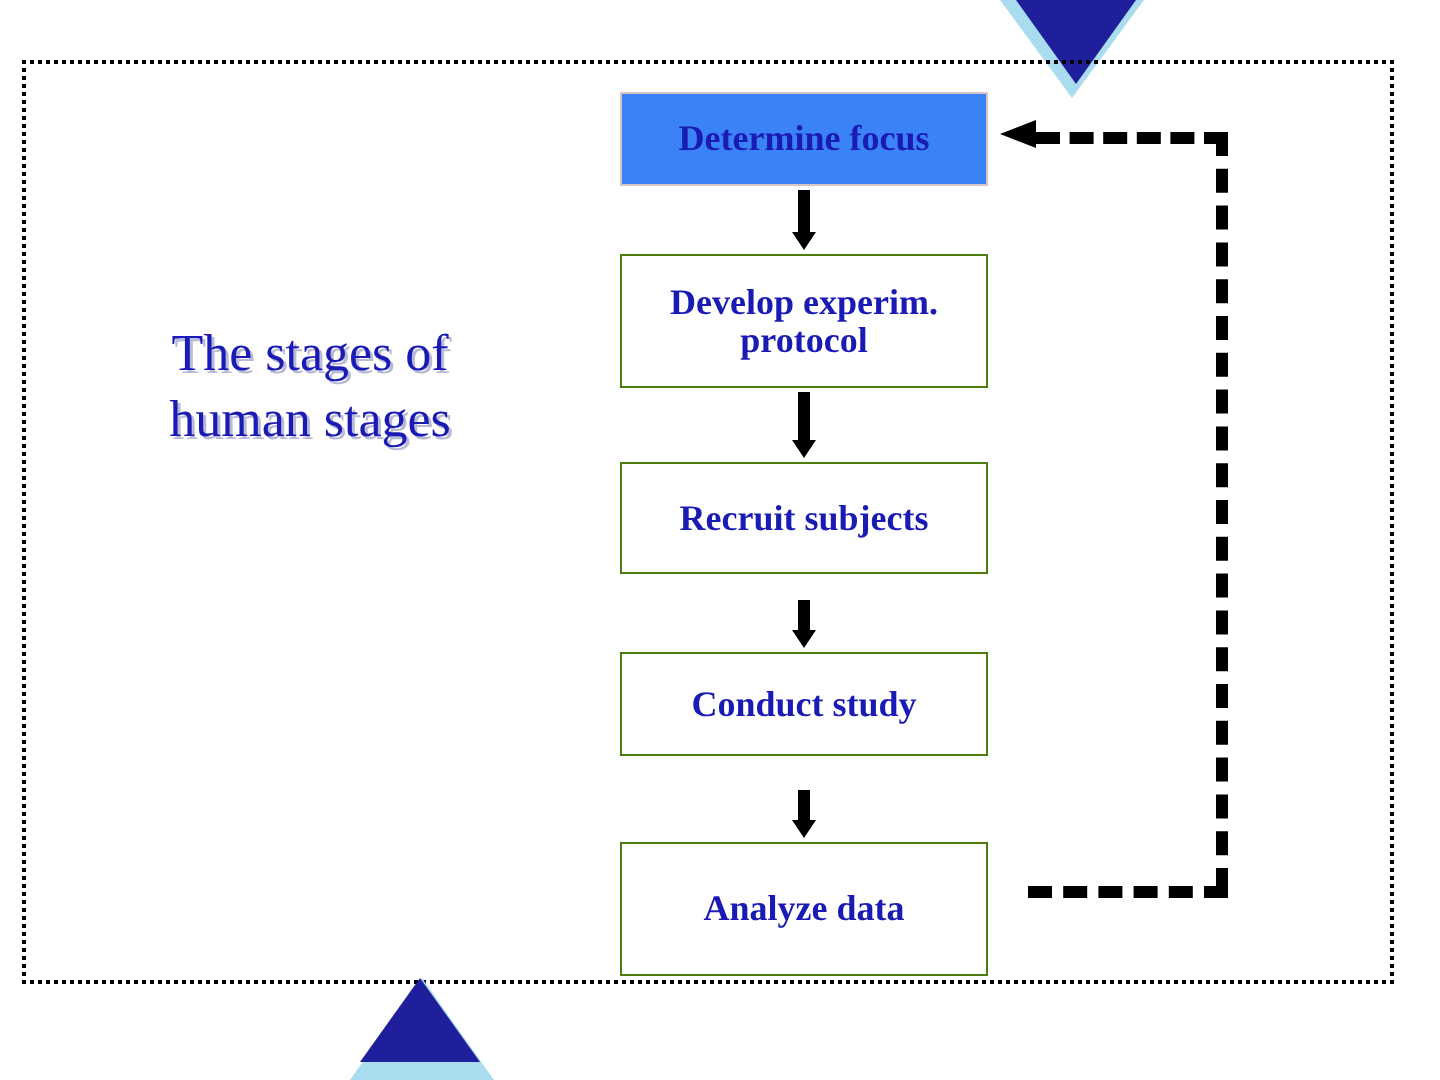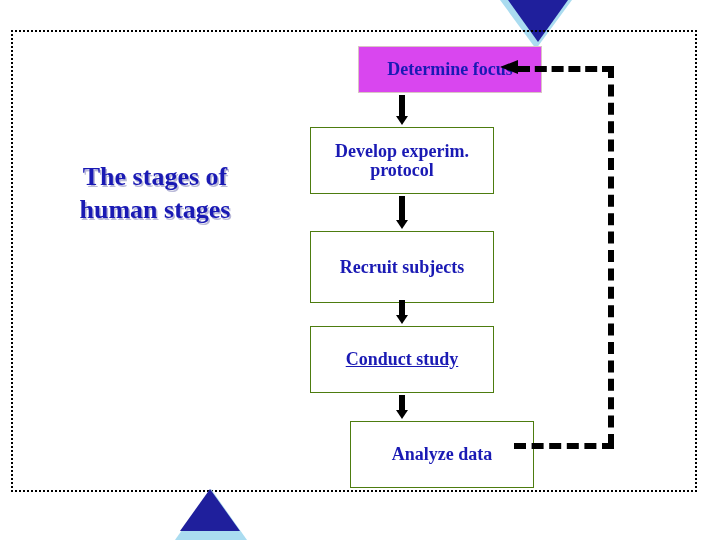--- a/index.html
+++ b/index.html
@@ -70,21 +70,21 @@
   }
 
   
   .title {
     position: absolute;
     left: 30px;
     top: 160px;
     width: 250px;
     text-align: center;
     font-size: 26px;
-    font-weight: bold;
+    font-weight: normal;
     line-height: 33px;
     color: #1a1ab4;
     text-shadow: 1.5px 1.5px 0 #b9b9d8;
   }
 
   
   .box {
     position: absolute;
     left: 310px;
     width: 184px;
@@ -94,31 +94,30 @@
     display: flex;
     align-items: center;
     justify-content: center;
     text-align: center;
     font-size: 18px;
     font-weight: bold;
     color: #1a1ab4;
     line-height: 19px;
   }
   .box.first {
-    background: #d946ef;
+    background: #3b82f6;
     border: 1px solid #d9c4c4;
     font-size: 18px;
     color: #1a1ab4;
-    margin-left: 48px;
   }
   .box-1 { top: 46px;  height: 47px; }
   .box-2 { top: 127px; height: 67px; }
-  .box-3 { top: 231px; height: 72px; }
-  .box-4 { top: 326px; height: 67px; text-decoration: underline; }
-  .box-5 { top: 421px; height: 67px; margin-left: 40px; }
+  .box-3 { top: 231px; height: 56px; }
+  .box-4 { top: 326px; height: 52px; }
+  .box-5 { top: 421px; height: 67px; }
 
   
   .arrow-down {
     position: absolute;
     left: 396px;
     width: 12px;
   }
   .arrow-down .shaft {
     position: absolute;
     left: 3px;

